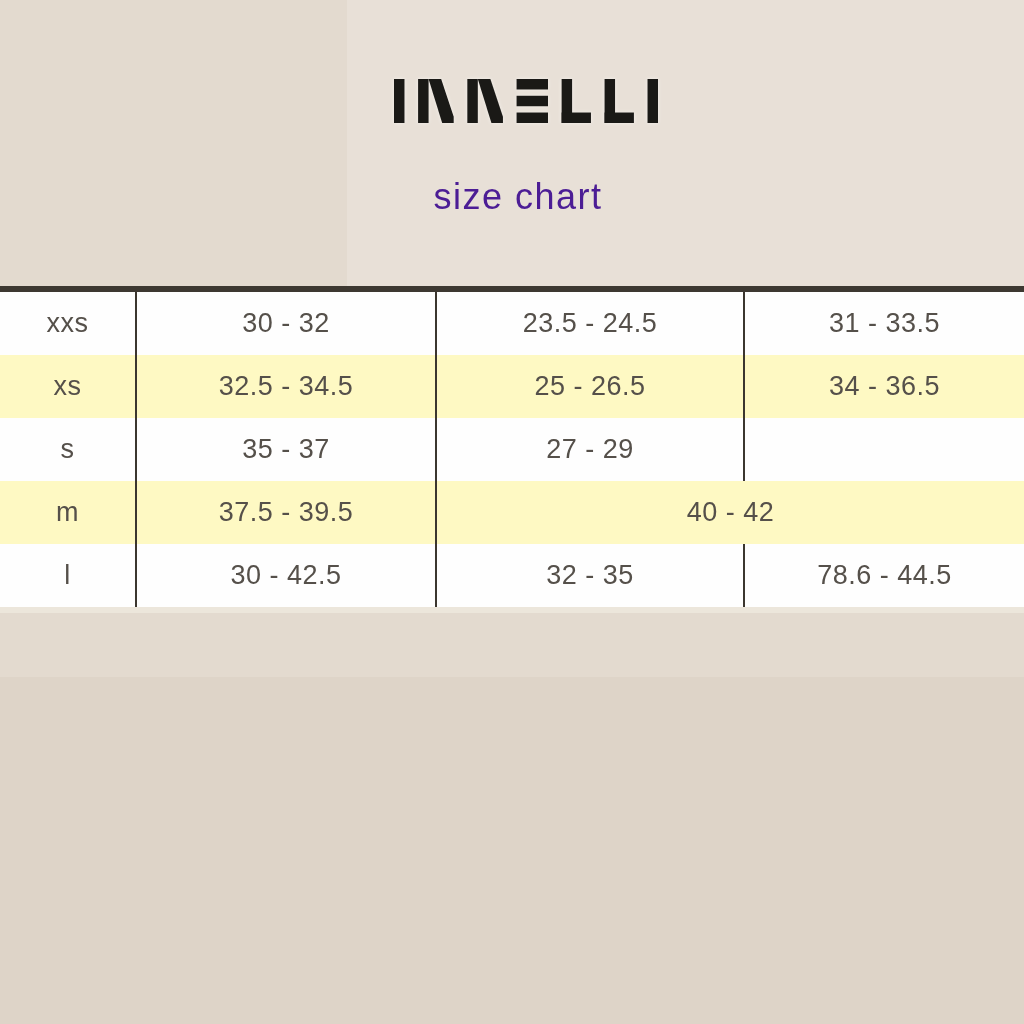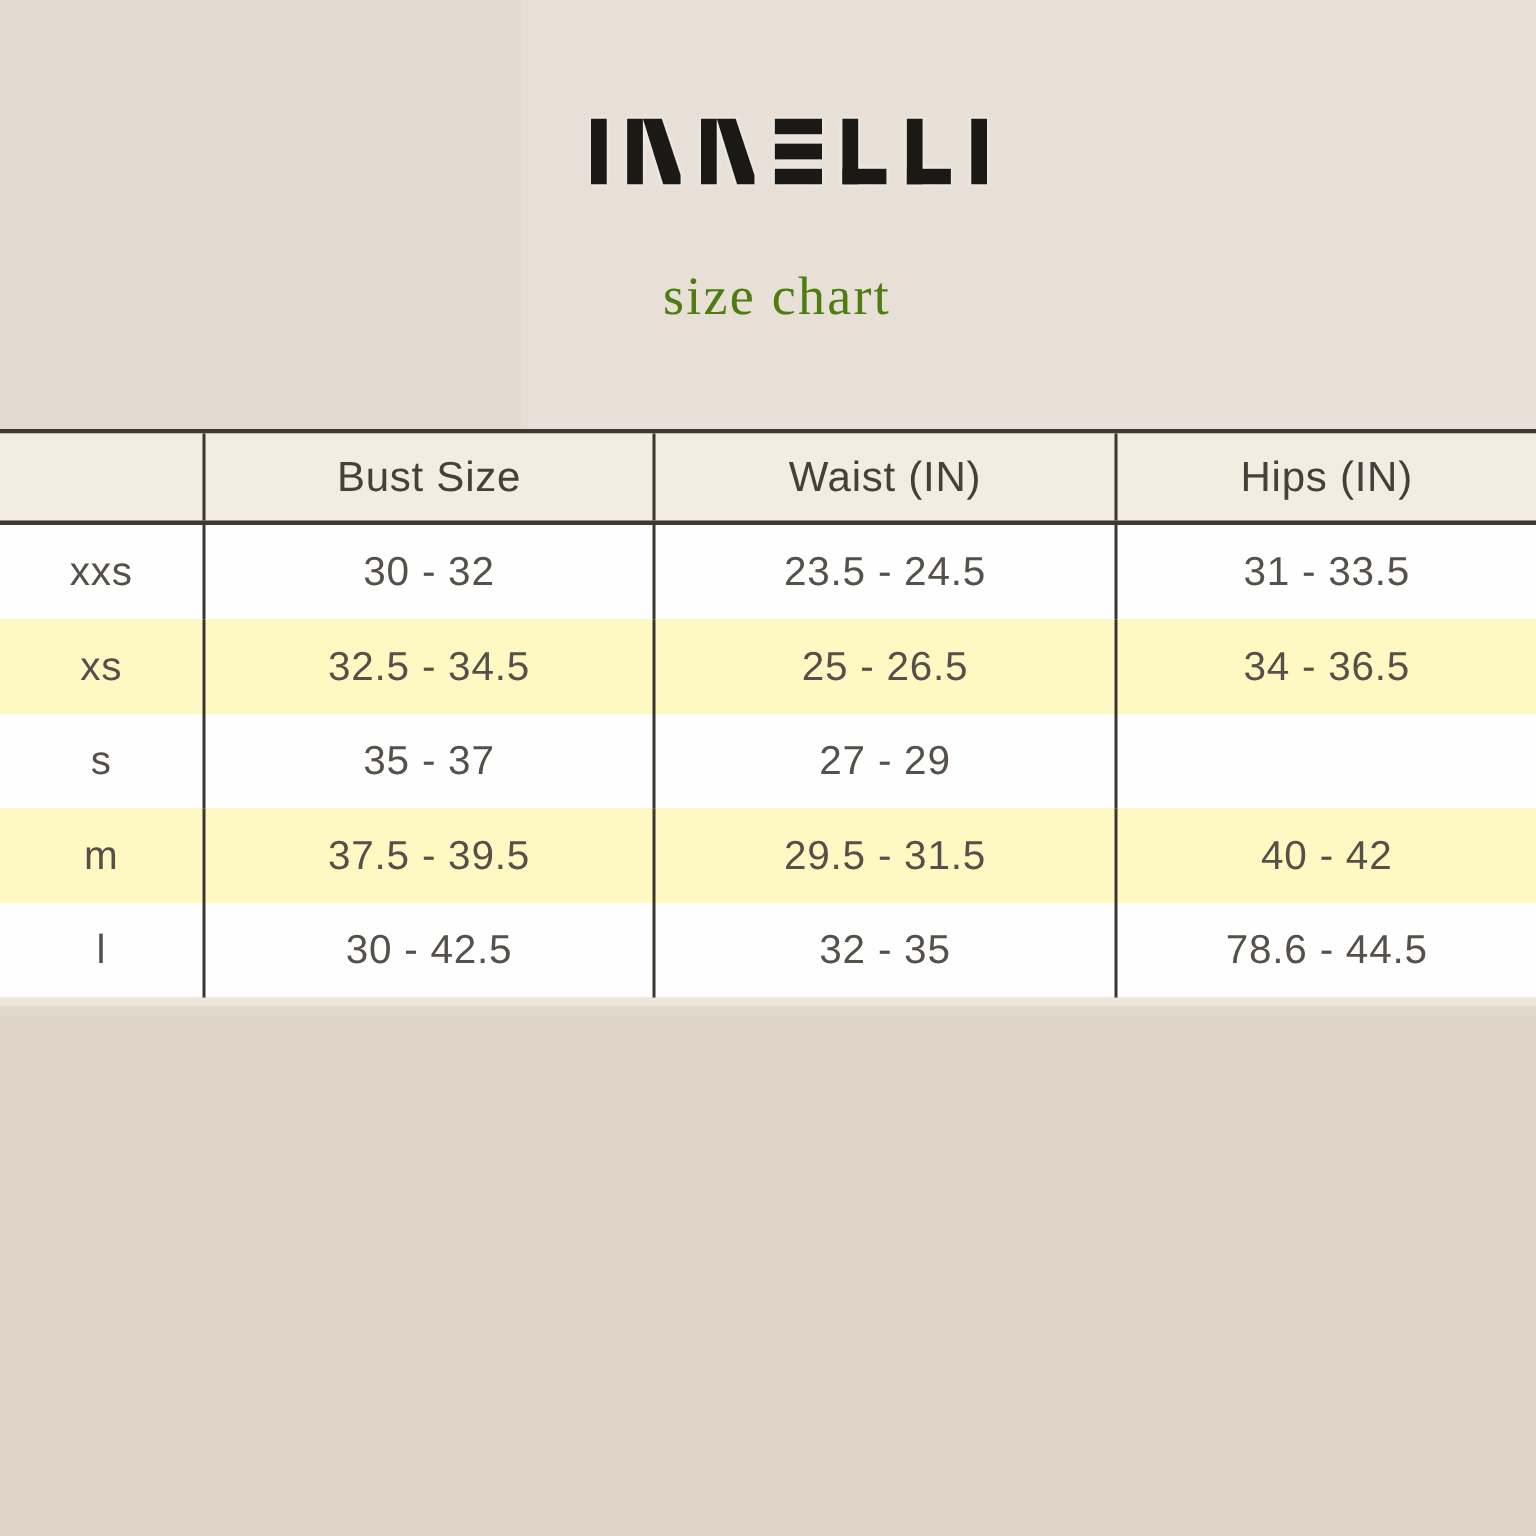--- a/index.html
+++ b/index.html
@@ -26,24 +26,24 @@
   .logo-wrap {
     position: absolute;
     top: 79px; left: 526px;
     transform: translateX(-50%);
     filter: drop-shadow(0 0 2px rgba(255,255,255,0.55));
   }
   .subtitle {
     position: absolute;
     top: 176px; left: 518px;
     transform: translateX(-50%);
-    font-family: Liberation Serif, serif;
+    font-family: Liberation Sans, sans-serif;
     font-size: 36px;
     letter-spacing: 1.5px;
-    color: #4d7c0f;
+    color: #4c1d95;
     white-space: nowrap;
   }
   .size-table {
     position: absolute;
     left: 0; top: 286px;
     width: 1024px;
   }
   .h-border { height: 3px; background: #3d3831; }
   .t-row { display: flex; width: 1024px; }
   .t-header { height: 58px; background: #f2ece1; }
@@ -109,26 +109,20 @@
         <rect x="242" y="0" width="10" height="42"></rect>
       </g>
     </svg>
   </div>
 
   <div class="subtitle">size chart</div>
 
   <div class="size-table">
     <div class="h-border"></div>
 
-    <div class="t-row t-header">
-      <div class="cell c0 vline"></div>
-      <div class="cell c1 vline">Bust Size</div>
-      <div class="cell c2 vline">Waist (IN)</div>
-      <div class="cell c3">Hips (IN)</div>
-    </div>
 
     <div class="h-border"></div>
 
     <div class="t-row t-data odd">
       <div class="cell c0 vline">xxs</div>
       <div class="cell c1 vline">30 - 32</div>
       <div class="cell c2 vline">23.5 - 24.5</div>
       <div class="cell c3">31 - 33.5</div>
     </div>
 
@@ -141,21 +135,20 @@
 
     <div class="t-row t-data odd">
       <div class="cell c0 vline">s</div>
       <div class="cell c1 vline">35 - 37</div>
       <div class="cell c2 vline">27 - 29</div>
     </div>
 
     <div class="t-row t-data even">
       <div class="cell c0 vline">m</div>
       <div class="cell c1 vline">37.5 - 39.5</div>
-      <div class="cell c2 vline">29.5 - 31.5</div>
       <div class="cell c3">40 - 42</div>
     </div>
 
     <div class="t-row t-data odd">
       <div class="cell c0 vline">l</div>
       <div class="cell c1 vline">30 - 42.5</div>
       <div class="cell c2 vline">32 - 35</div>
       <div class="cell c3">78.6 - 44.5</div>
     </div>
 

